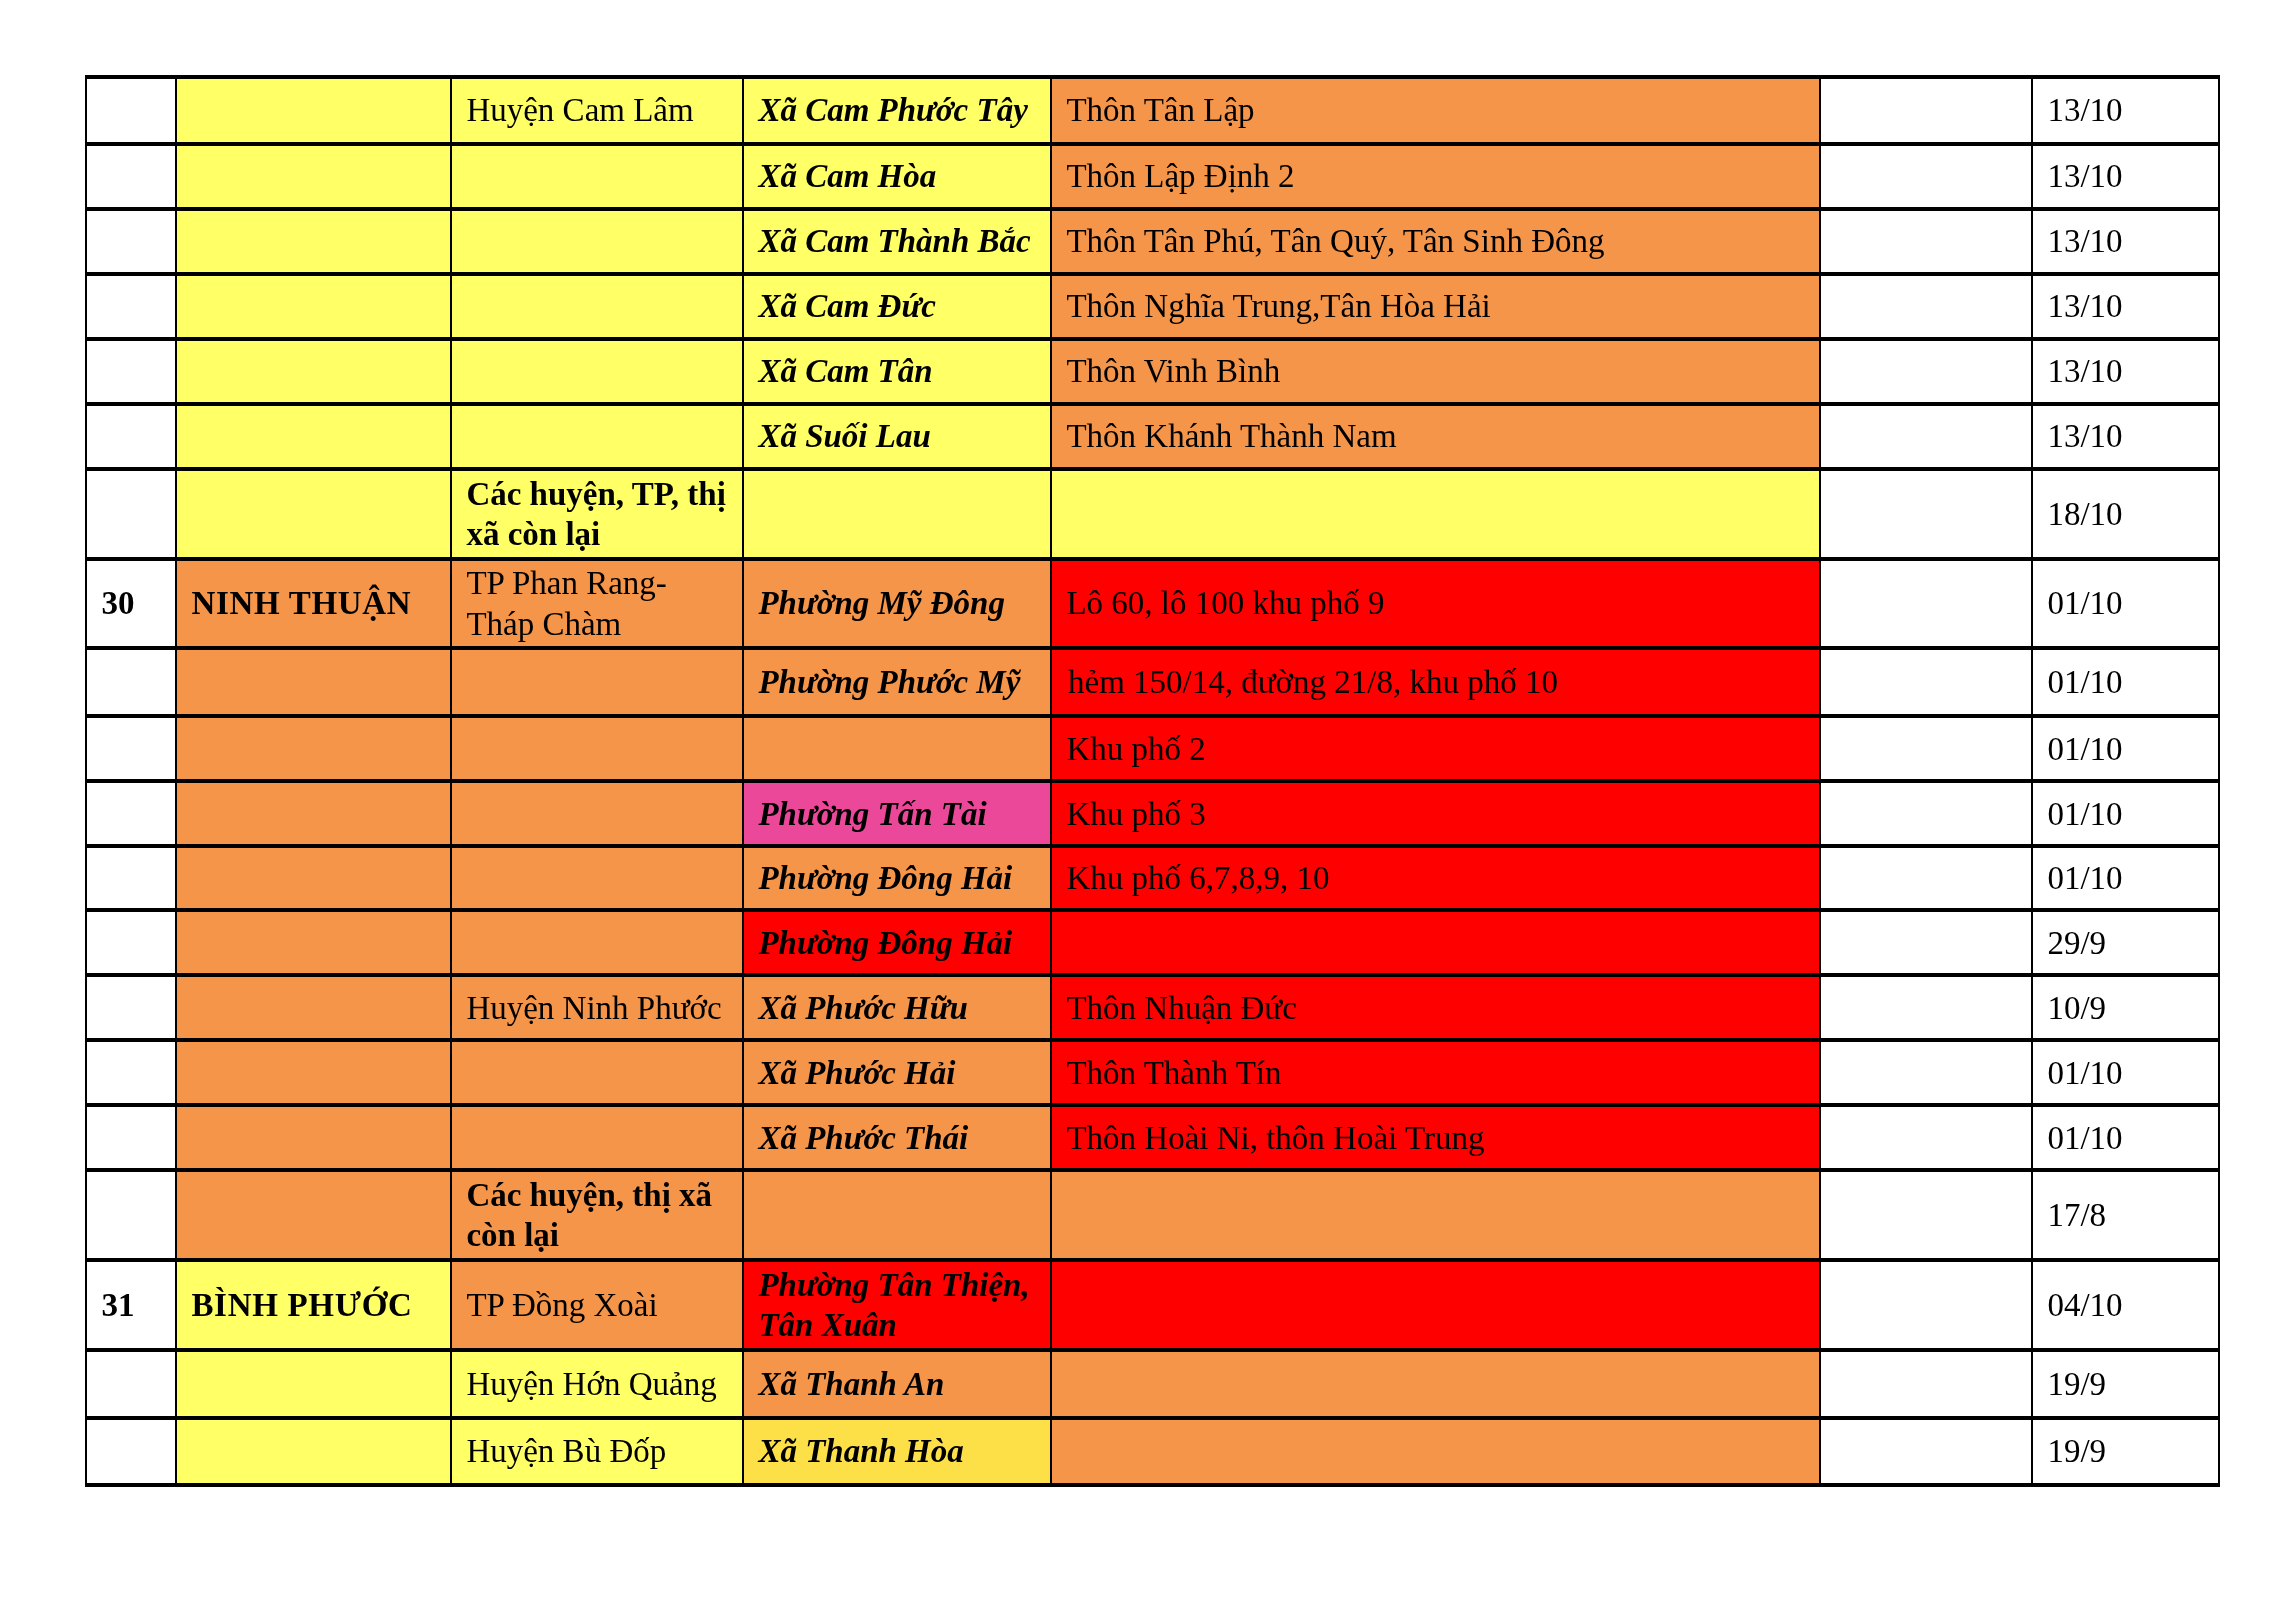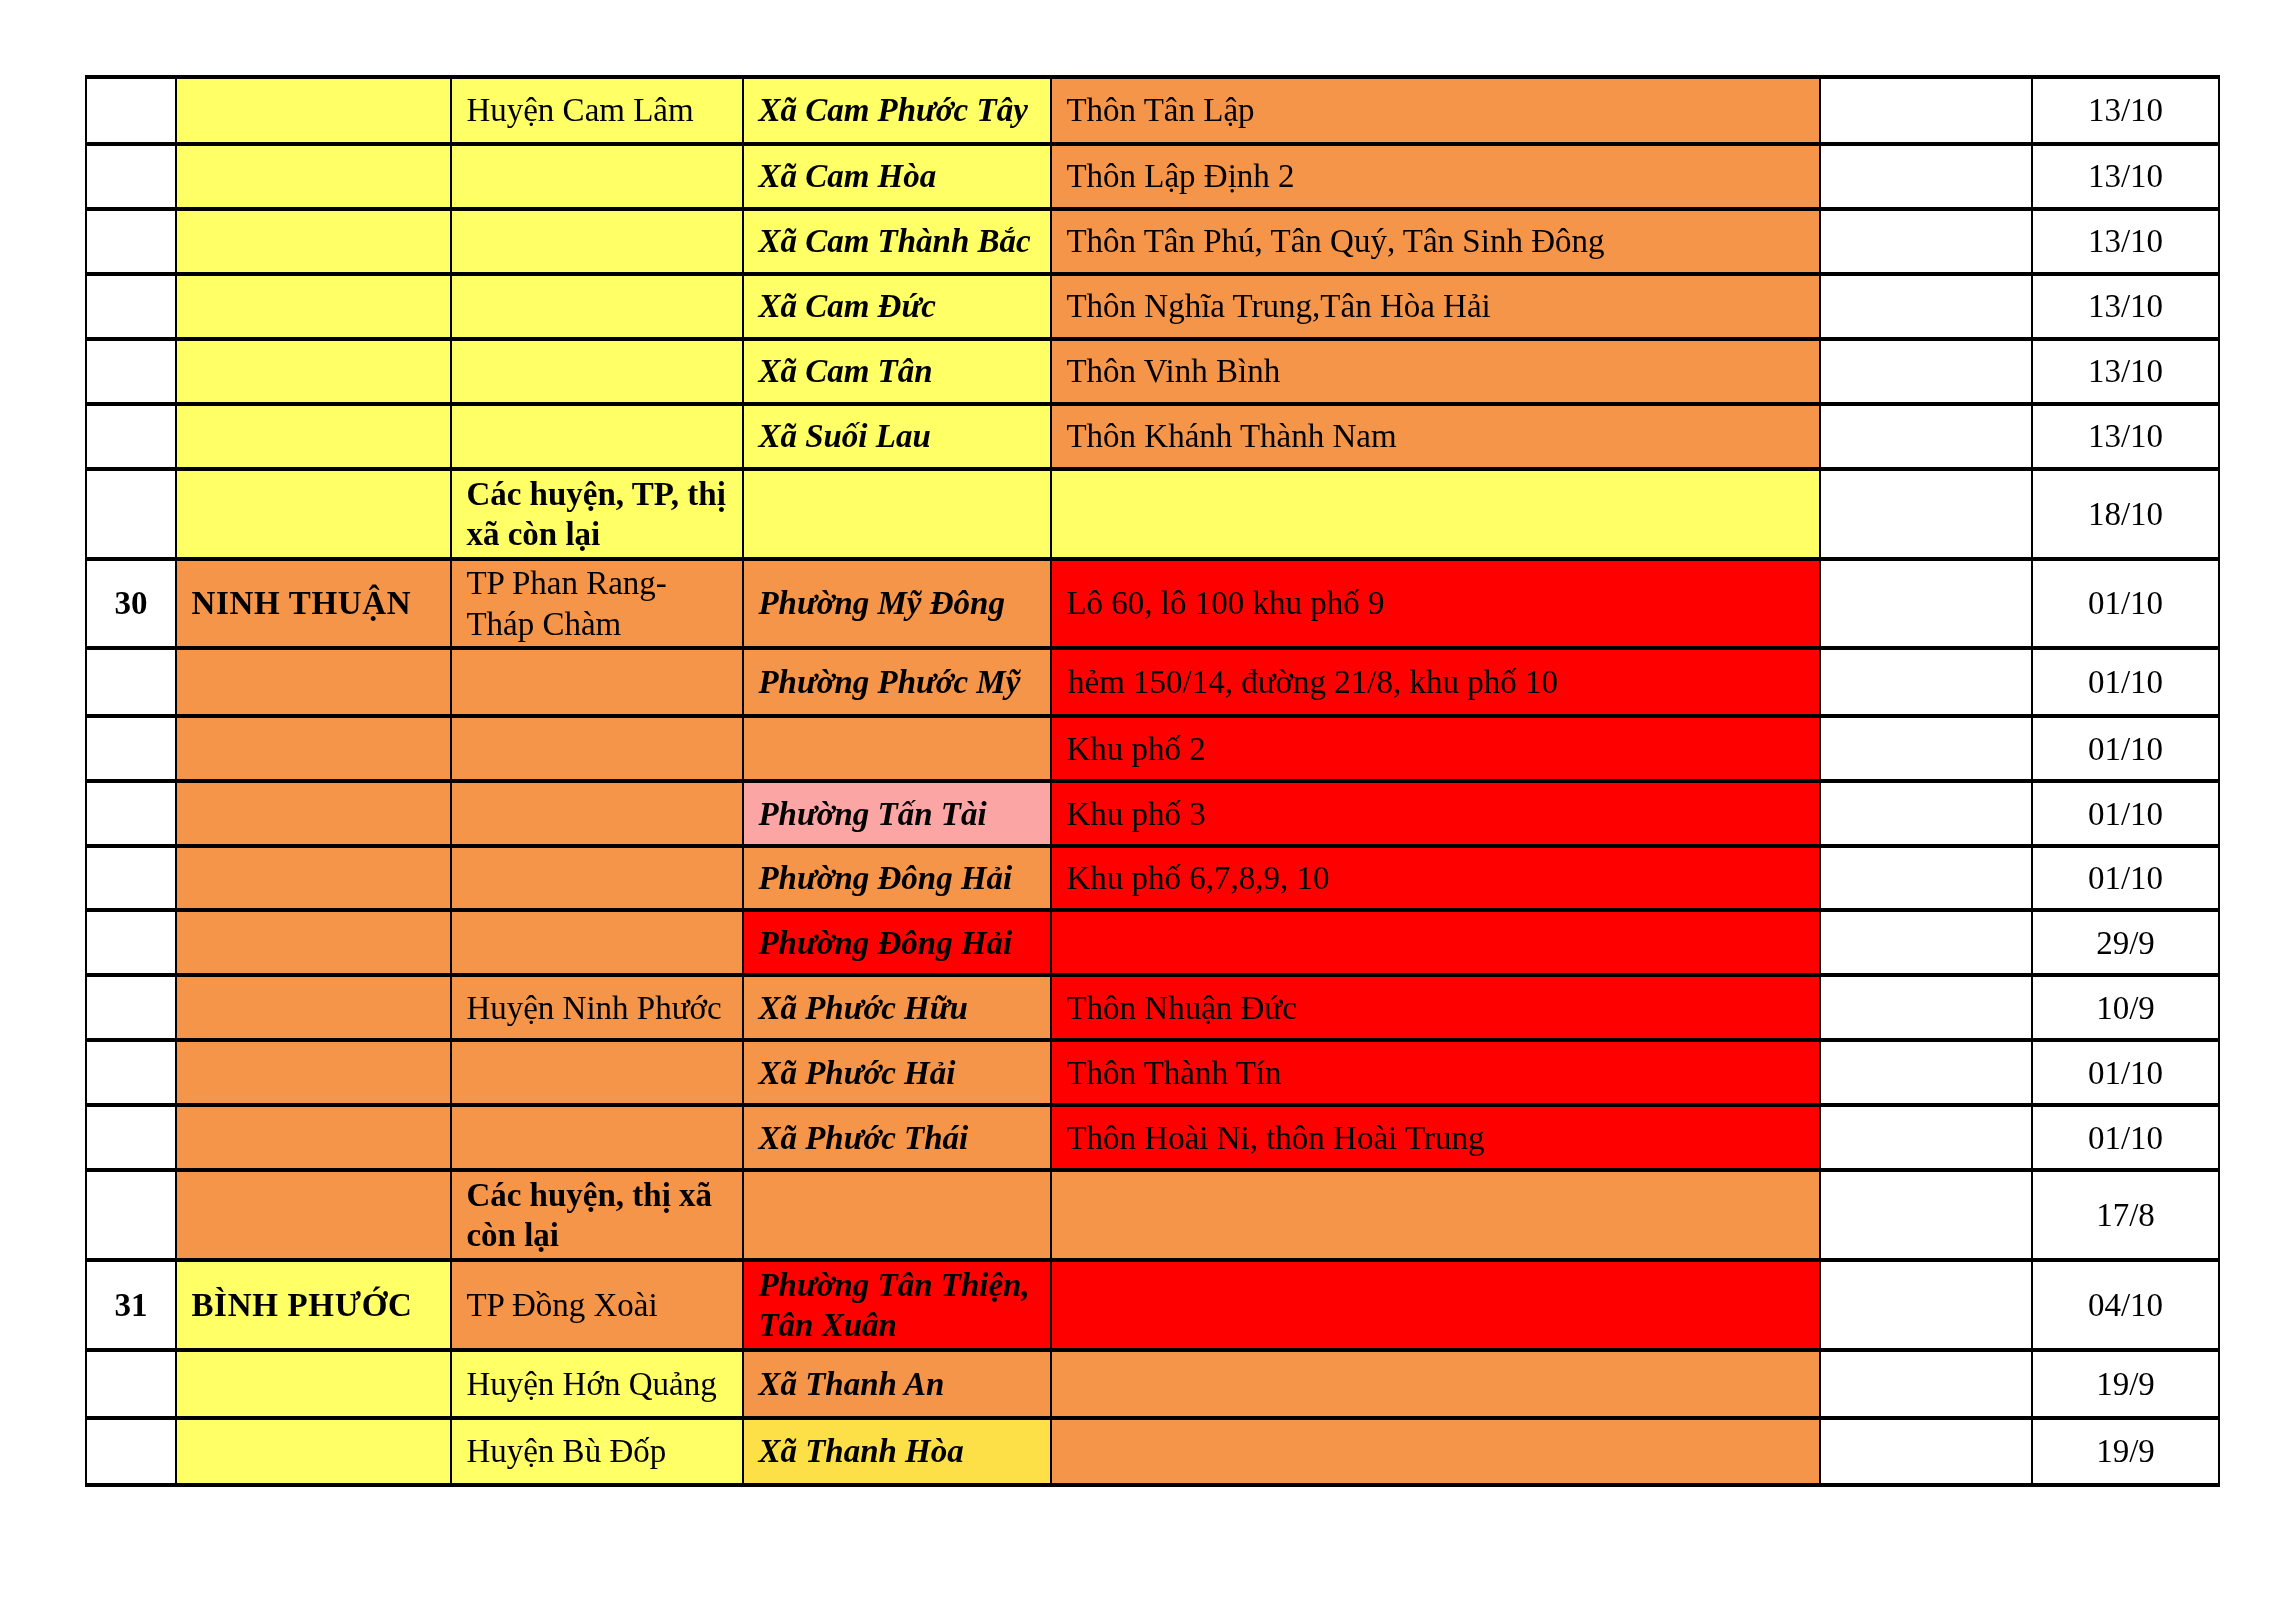--- a/index.html
+++ b/index.html
@@ -29,21 +29,21 @@
     border-top: 4.6px solid #000;
     border-bottom: 4.6px solid #000;
     vertical-align: middle;
     padding: 2.6px 14.4px;
     font-size: 33px;
     line-height: 1.22;
     overflow: hidden;
     box-sizing: border-box;
     word-wrap: break-word;
   }
-  td.align-center { text-align: center; padding-left: 2.6px; padding-right: 2.6px; }
+  td.align-center { padding-left: 2.6px; padding-right: 2.6px; }
   td.cell-bold { font-weight: bold; }
   td.cell-bolditalic { font-weight: bold; font-style: italic; }
   td.cell-province { font-size: 34px; letter-spacing: 0.7px; }
   td.cell-index { font-size: 33px; }
   td.cell-date { font-size: 31px; }
 </style>
 </head>
 <body>
 
 <div id="zones-table-wrap">
@@ -145,21 +145,21 @@
           <td class="cell-district" style="background: rgb(244, 149, 74);"></td>
           <td class="cell-ward" style="background: rgb(244, 149, 74);"></td>
           <td class="cell-village" style="background: rgb(255, 0, 0);">Khu phố 2</td>
           <td class="cell-spacer" style="background: rgb(255, 255, 255);"></td>
           <td class="cell-date align-center" style="background: rgb(255, 255, 255);">01/10</td>
         </tr>
         <tr style="height: 65px;">
           <td class="cell-index" style="background: rgb(255, 255, 255);"></td>
           <td class="cell-province" style="background: rgb(244, 149, 74);"></td>
           <td class="cell-district" style="background: rgb(244, 149, 74);"></td>
-          <td class="cell-ward cell-bolditalic" style="background: #fca5a5;">Phường Tấn Tài</td>
+          <td class="cell-ward cell-bolditalic" style="background: #ec4899;">Phường Tấn Tài</td>
           <td class="cell-village" style="background: rgb(255, 0, 0);">Khu phố 3</td>
           <td class="cell-spacer" style="background: rgb(255, 255, 255);"></td>
           <td class="cell-date align-center" style="background: rgb(255, 255, 255);">01/10</td>
         </tr>
         <tr style="height: 64px;">
           <td class="cell-index" style="background: rgb(255, 255, 255);"></td>
           <td class="cell-province" style="background: rgb(244, 149, 74);"></td>
           <td class="cell-district" style="background: rgb(244, 149, 74);"></td>
           <td class="cell-ward cell-bolditalic" style="background: rgb(244, 149, 74);">Phường Đông Hải</td>
           <td class="cell-village" style="background: rgb(255, 0, 0);">Khu phố 6,7,8,9, 10</td>

